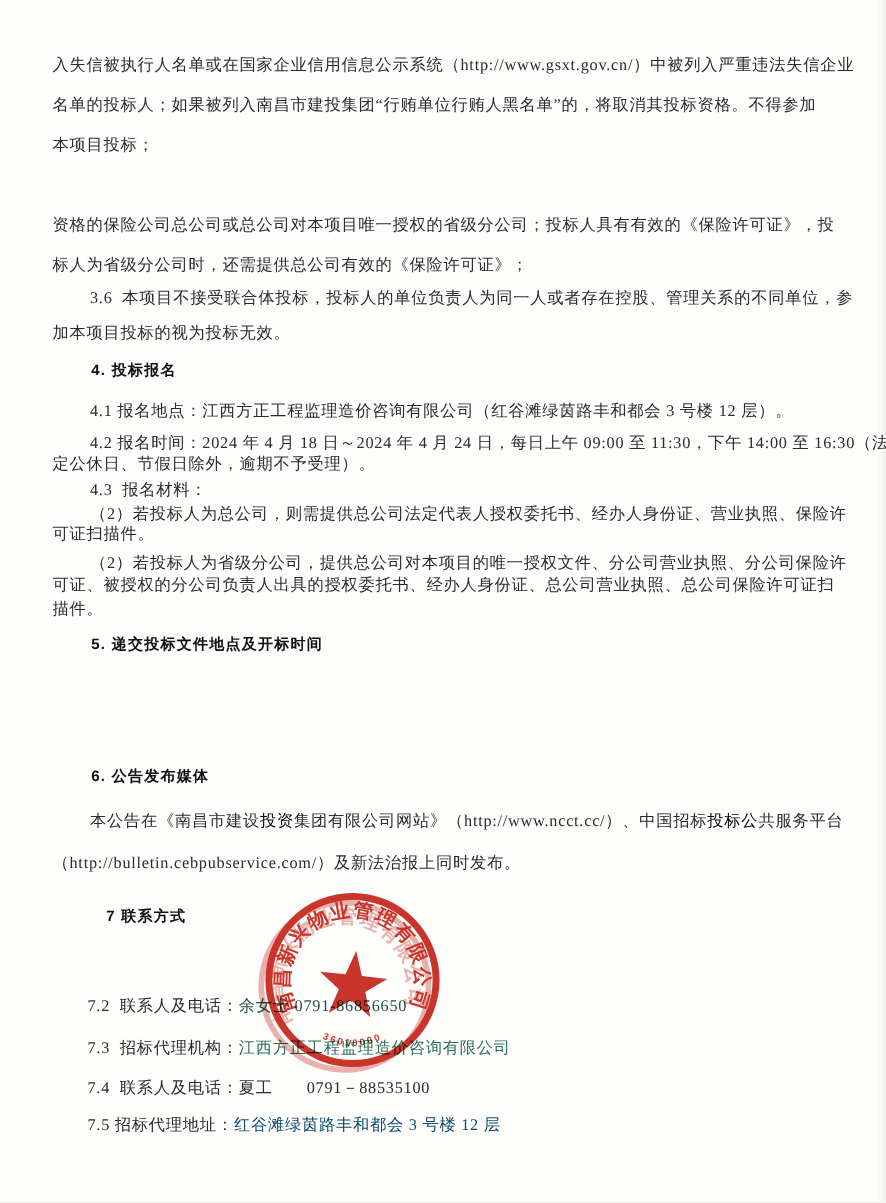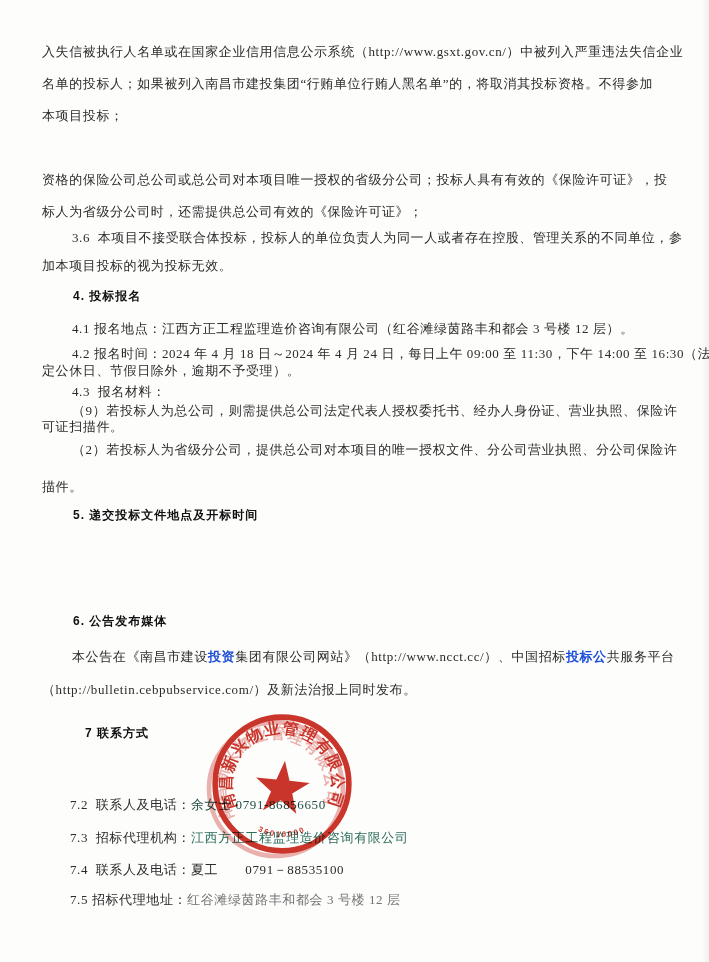--- a/index.html
+++ b/index.html
@@ -31,24 +31,24 @@
     position:absolute;
     left:73px;
     font-family:"Liberation Sans","DejaVu Sans",sans-serif;
     font-weight:bold;
     font-size:12px;
     line-height:22px;
     letter-spacing:1px;
     color:#111;
     white-space:pre;
   }
-  .seg-red{color:#1d4ed8;font-weight:bold;}
+  .seg-red{color:#000000;}
   .seg-teal{color:#2f6e5d;}
   .seg-darkteal{color:#244f44;}
-  .seg-brown{color:#737373;}
+  .seg-brown{color:#0c4a6e;}
   .period-red{color:#b03028;}
   .stamp{
     position:absolute;
     left:206px;top:708px;
     width:152px;height:152px;
     mix-blend-mode:multiply;
     opacity:0.93;
   }
 </style>
 </head>
@@ -64,23 +64,24 @@
   <div class="ln" style="top:202px">标人为省级分公司时，还需提供总公司有效的《保险许可证》；</div>
 
   <div class="ln indent" style="top:228px">3.6  本项目不接受联合体投标，投标人的单位负责人为同一人或者存在控股、管理关系的不同单位，参</div>
   <div class="ln" style="top:256px">加本项目投标的视为投标无效。</div>
 
   <div class="heading" style="top:285px">4. 投标报名</div>
   <div class="ln indent" style="top:319px">4.1 报名地点：江西方正工程监理造价咨询有限公司（红谷滩绿茵路丰和都会 3 号楼 12 层）。</div>
   <div class="ln indent" style="top:344px">4.2 报名时间：2024 年 4 月 18 日～2024 年 4 月 24 日，每日上午 09:00 至 11:30，下午 14:00 至 16:30（法</div>
   <div class="ln" style="top:361px">定公休日、节假日除外，逾期不予受理）。</div>
   <div class="ln indent" style="top:382px">4.3  报名材料：</div>
-  <div class="ln indent" style="top:401px">（9）若投标人为总公司，则需提供总公司法定代表人授权委托书、经办人身份证、营业执照、保险许</div>
+  <div class="ln indent" style="top:401px">（2）若投标人为总公司，则需提供总公司法定代表人授权委托书、经办人身份证、营业执照、保险许</div>
   <div class="ln" style="top:417px">可证扫描件。</div>
   <div class="ln indent" style="top:440px">（2）若投标人为省级分公司，提供总公司对本项目的唯一授权文件、分公司营业执照、分公司保险许</div>
+  <div class="ln" style="top:458px">可证、被授权的分公司负责人出具的授权委托书、经办人身份证、总公司营业执照、总公司保险许可证扫</div>
   <div class="ln" style="top:477px">描件。</div>
 
   <div class="heading" style="top:504px">5. 递交投标文件地点及开标时间</div>
 
   <div class="heading" style="top:610px">6. 公告发布媒体</div>
   <div class="ln indent" style="top:647px"><span>本公告在《南昌市建设</span><span class="seg-red">投资</span><span>集团有限公司网站》（http://www.ncct.cc/）、中国招标</span><span class="seg-red">投标公</span><span>共服务平台</span></div>
   <div class="ln" style="top:680px">（http://bulletin.cebpubservice.com/）及新法治报上同时发布。</div>
 
   <div class="heading" style="top:722px;left:85px">7 联系方式</div>
   <div class="ln indent" style="top:795px;left:70px"><span>7.2  联系人及电话：</span><span class="seg-darkteal">余女士 0791-86856650</span></div>

